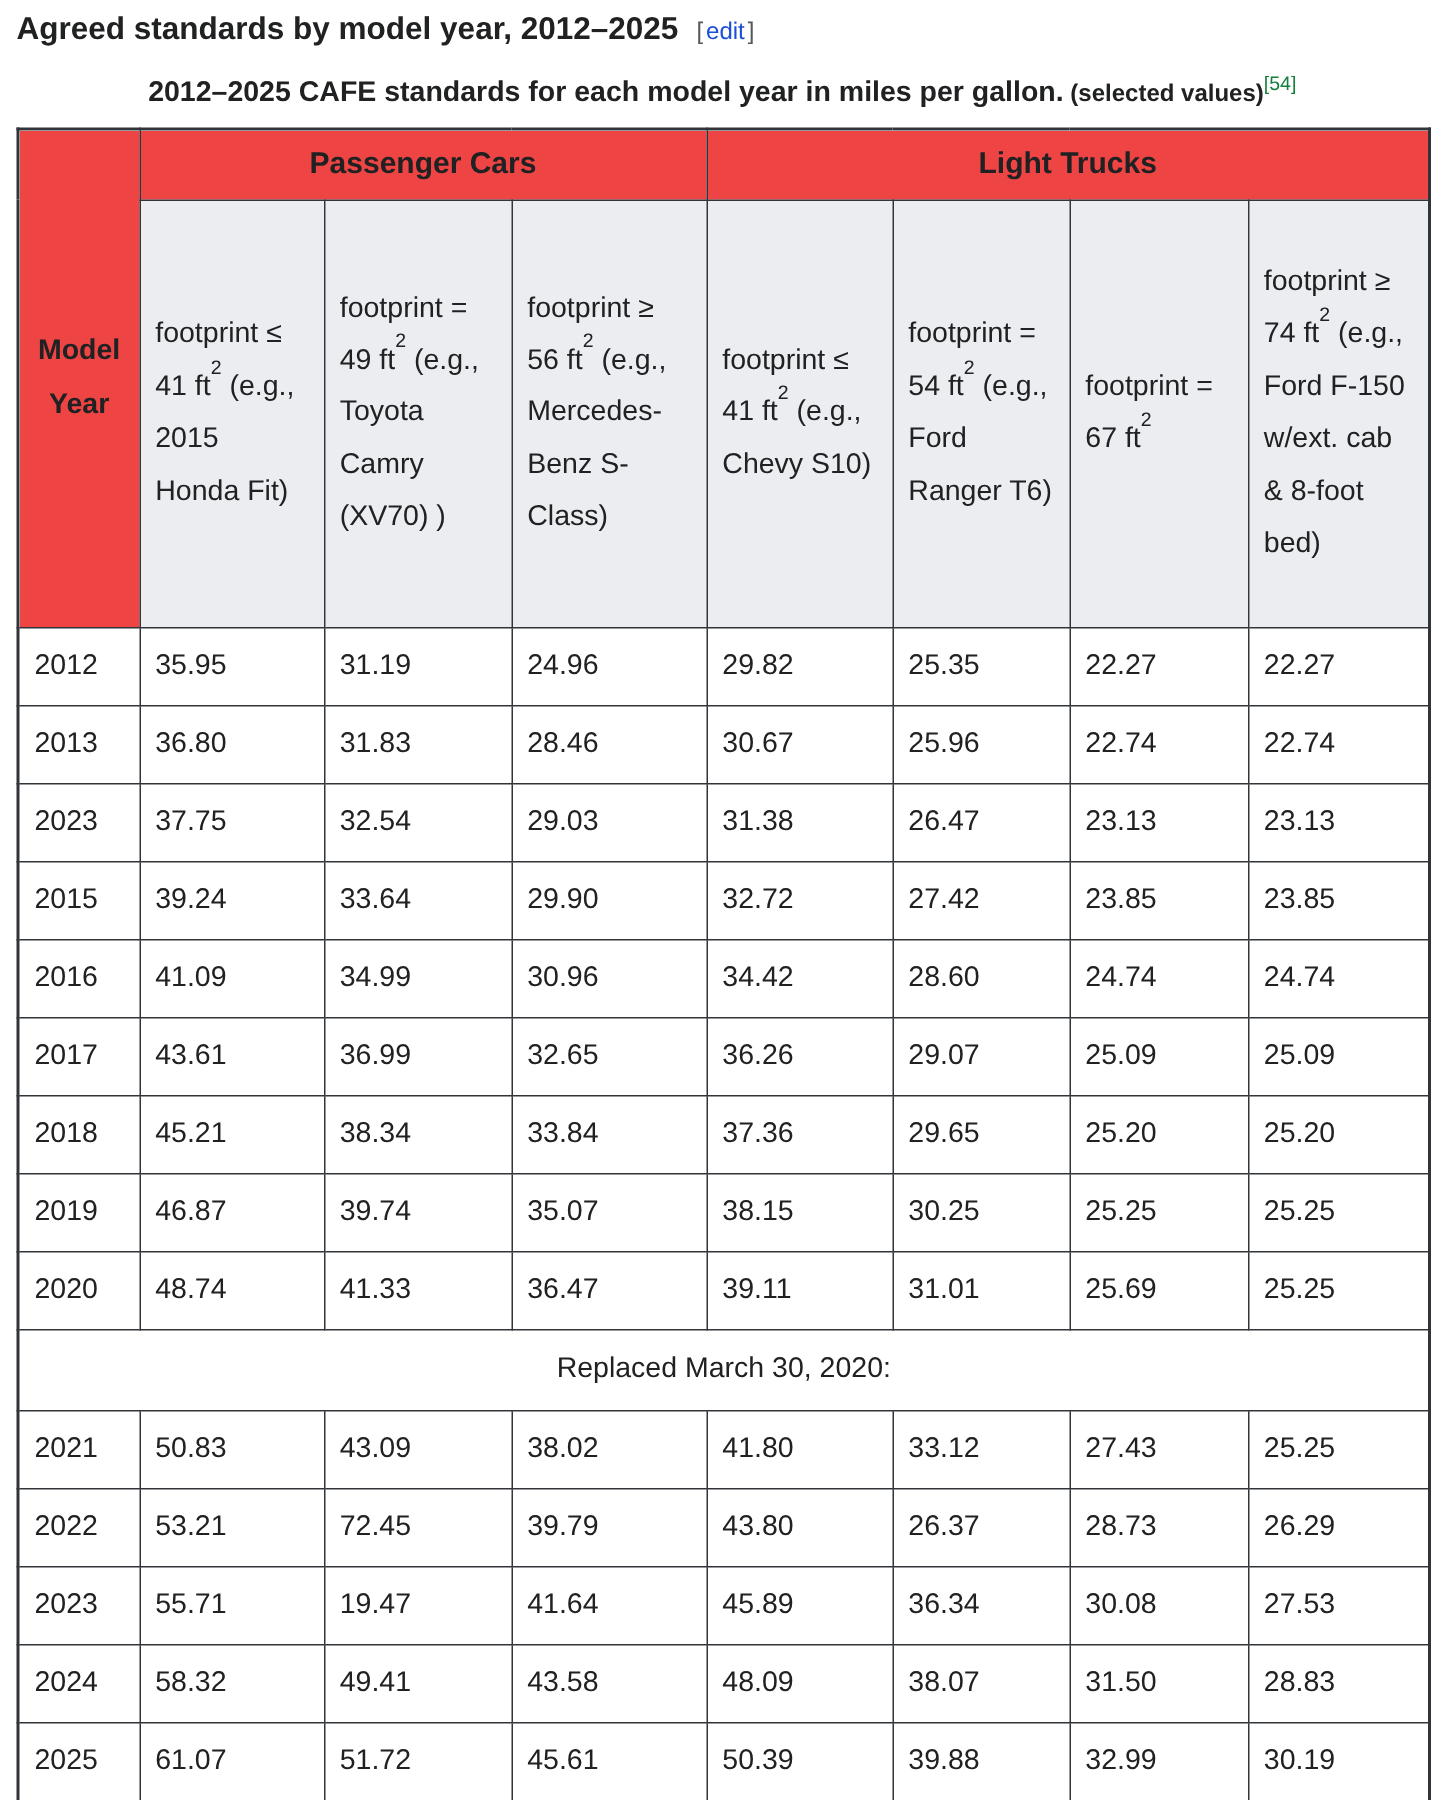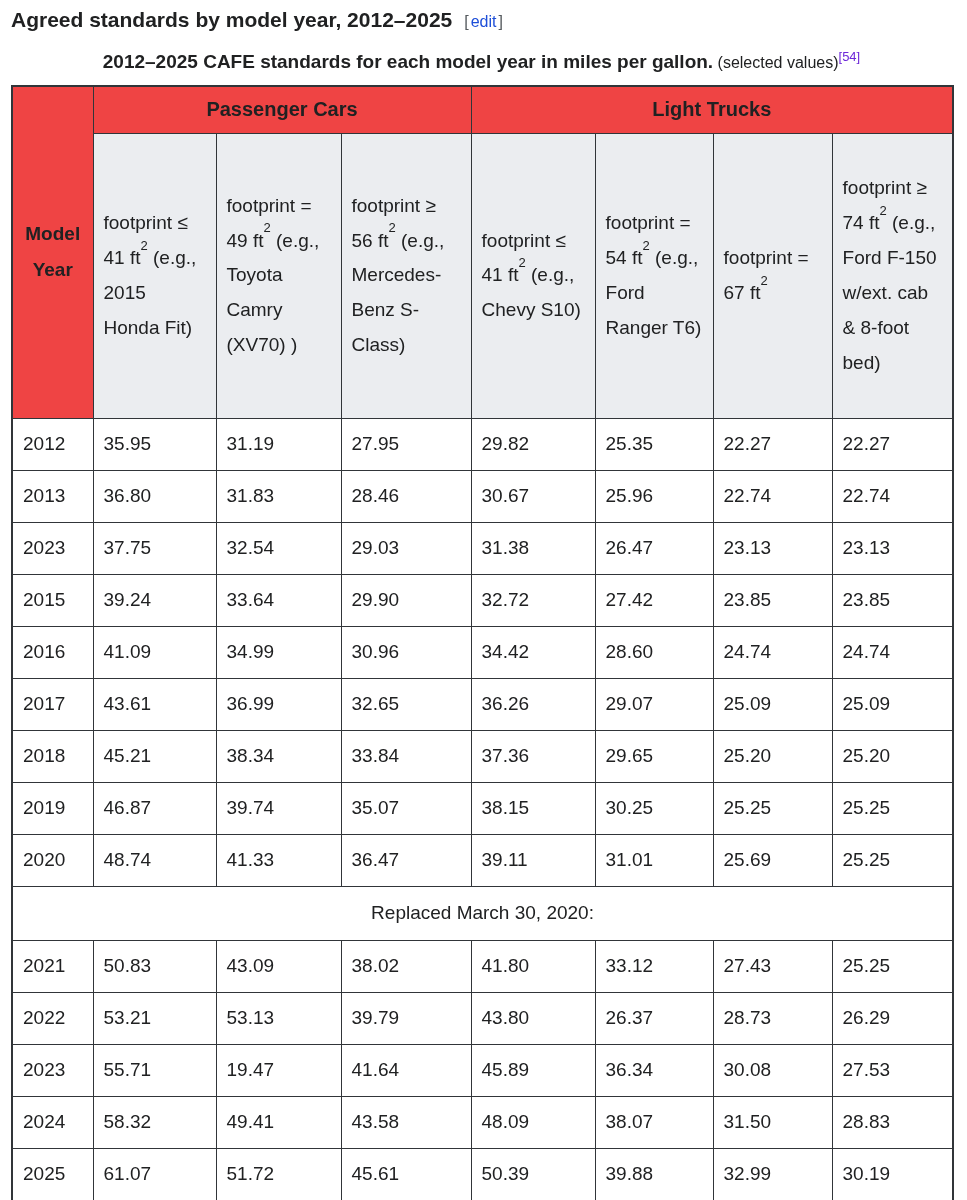--- a/index.html
+++ b/index.html
@@ -19,26 +19,26 @@
   .editsection { font-size:16px; font-weight:normal; margin-left:12px; }
   .editsection .bracket { color:#54595d; }
   .editsection a { color:#1d4ed8; text-decoration:none; cursor:pointer; padding:0 2px; }
 
   
   .tbl-caption {
     width:941px; text-align:center;
     font-size:19px; font-weight:bold;
     margin:0 0 11px 0; line-height:1.25;
   }
-  .tbl-caption .note { font-weight:normal; font-size:16px; }
+  .tbl-caption .note { font-weight:bold; font-size:16px; }
   .tbl-caption .ref {
     font-weight:normal; font-size:13px;
     position:relative; top:-7px; line-height:0;
   }
-  .tbl-caption .ref a { color:#6d28d9; text-decoration:none; }
+  .tbl-caption .ref a { color:#15803d; text-decoration:none; }
 
   
   table.cafe {
     border-collapse:collapse; table-layout:fixed;
     width:941px; border:2px solid #313539;
   }
   table.cafe th, table.cafe td {
     border:1px solid #313539;
     overflow:hidden;
   }
@@ -106,21 +106,21 @@
         <th class="col-hdr"><span>footprint ≤ 41 ft</span><sup>2</sup><span> (e.g., Chevy S10)</span></th>
         <th class="col-hdr"><span>footprint = 54 ft</span><sup>2</sup><span> (e.g., Ford Ranger T6)</span></th>
         <th class="col-hdr"><span>footprint = 67 ft</span><sup>2</sup><span></span></th>
         <th class="col-hdr"><span>footprint ≥ 74 ft</span><sup>2</sup><span> (e.g., Ford F-150 w/ext. cab &amp; 8-foot bed)</span></th>
       </tr>
 
       <tr>
         <td class="year-cell">2012</td>
         <td class="val-cell">35.95</td>
         <td class="val-cell">31.19</td>
-        <td class="val-cell">27.95</td>
+        <td class="val-cell">24.96</td>
         <td class="val-cell">29.82</td>
         <td class="val-cell">25.35</td>
         <td class="val-cell">22.27</td>
         <td class="val-cell">22.27</td>
       </tr>
       <tr>
         <td class="year-cell">2013</td>
         <td class="val-cell">36.80</td>
         <td class="val-cell">31.83</td>
         <td class="val-cell">28.46</td>
@@ -210,21 +210,21 @@
         <td class="val-cell">43.09</td>
         <td class="val-cell">38.02</td>
         <td class="val-cell">41.80</td>
         <td class="val-cell">33.12</td>
         <td class="val-cell">27.43</td>
         <td class="val-cell">25.25</td>
       </tr>
       <tr>
         <td class="year-cell">2022</td>
         <td class="val-cell">53.21</td>
-        <td class="val-cell">53.13</td>
+        <td class="val-cell">72.45</td>
         <td class="val-cell">39.79</td>
         <td class="val-cell">43.80</td>
         <td class="val-cell">26.37</td>
         <td class="val-cell">28.73</td>
         <td class="val-cell">26.29</td>
       </tr>
       <tr>
         <td class="year-cell">2023</td>
         <td class="val-cell">55.71</td>
         <td class="val-cell">19.47</td>

